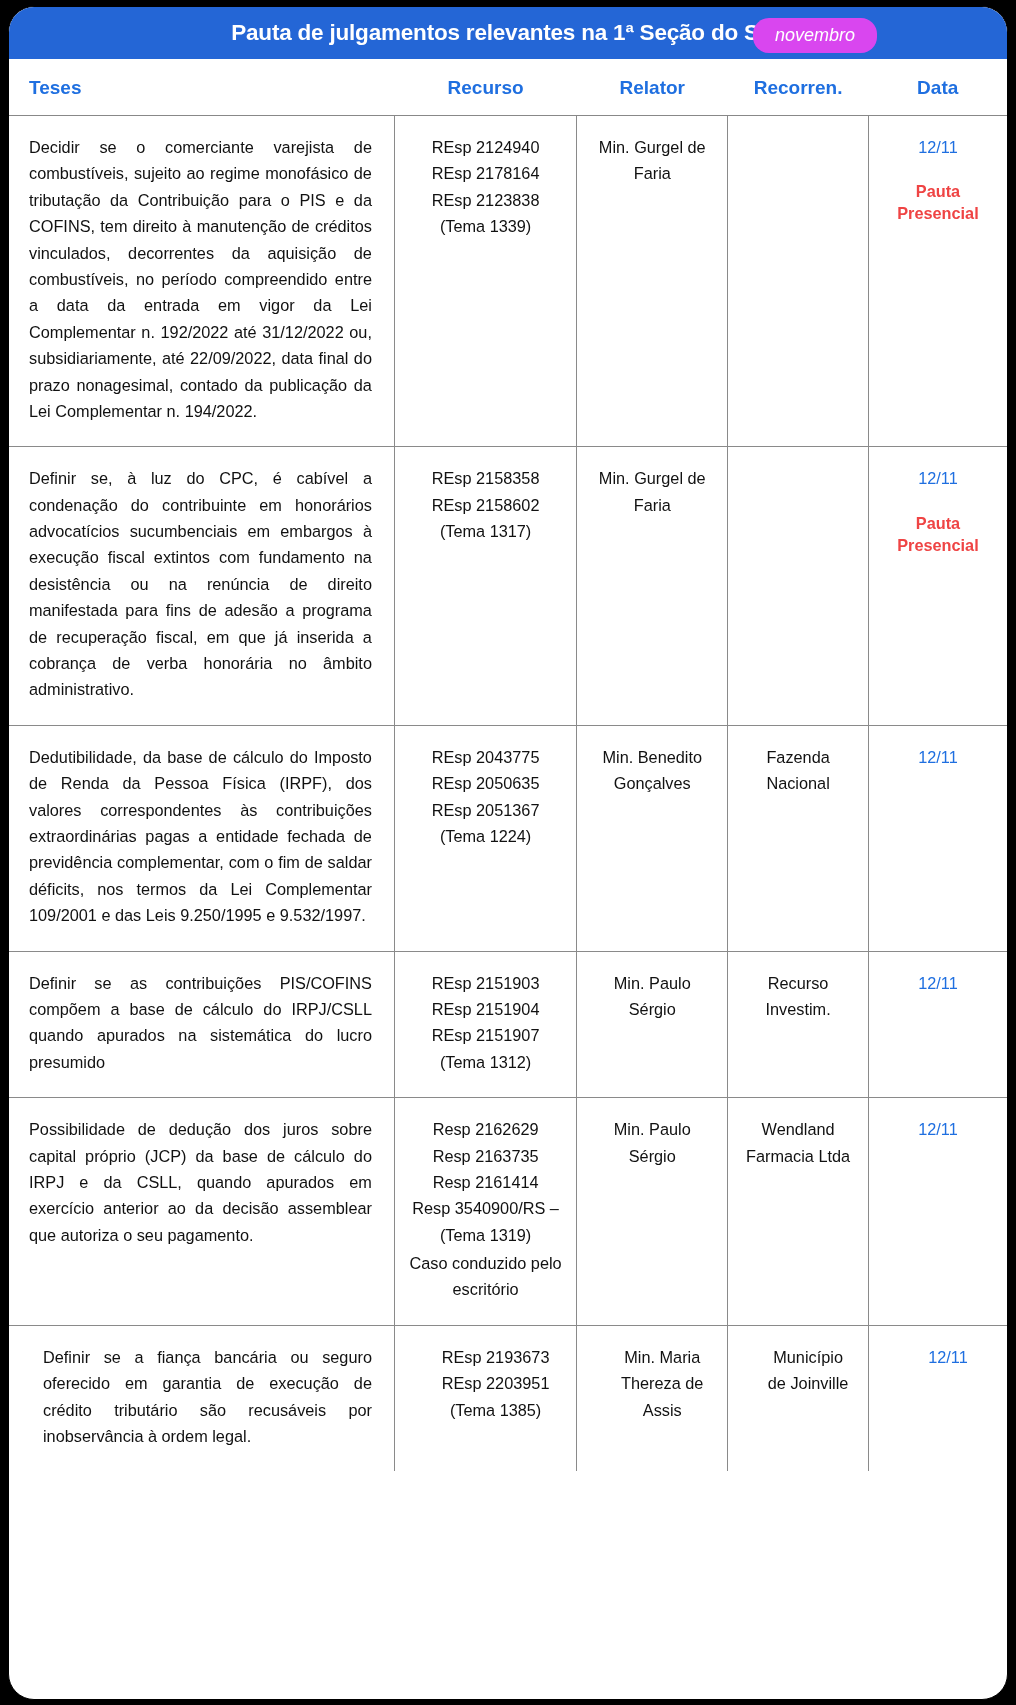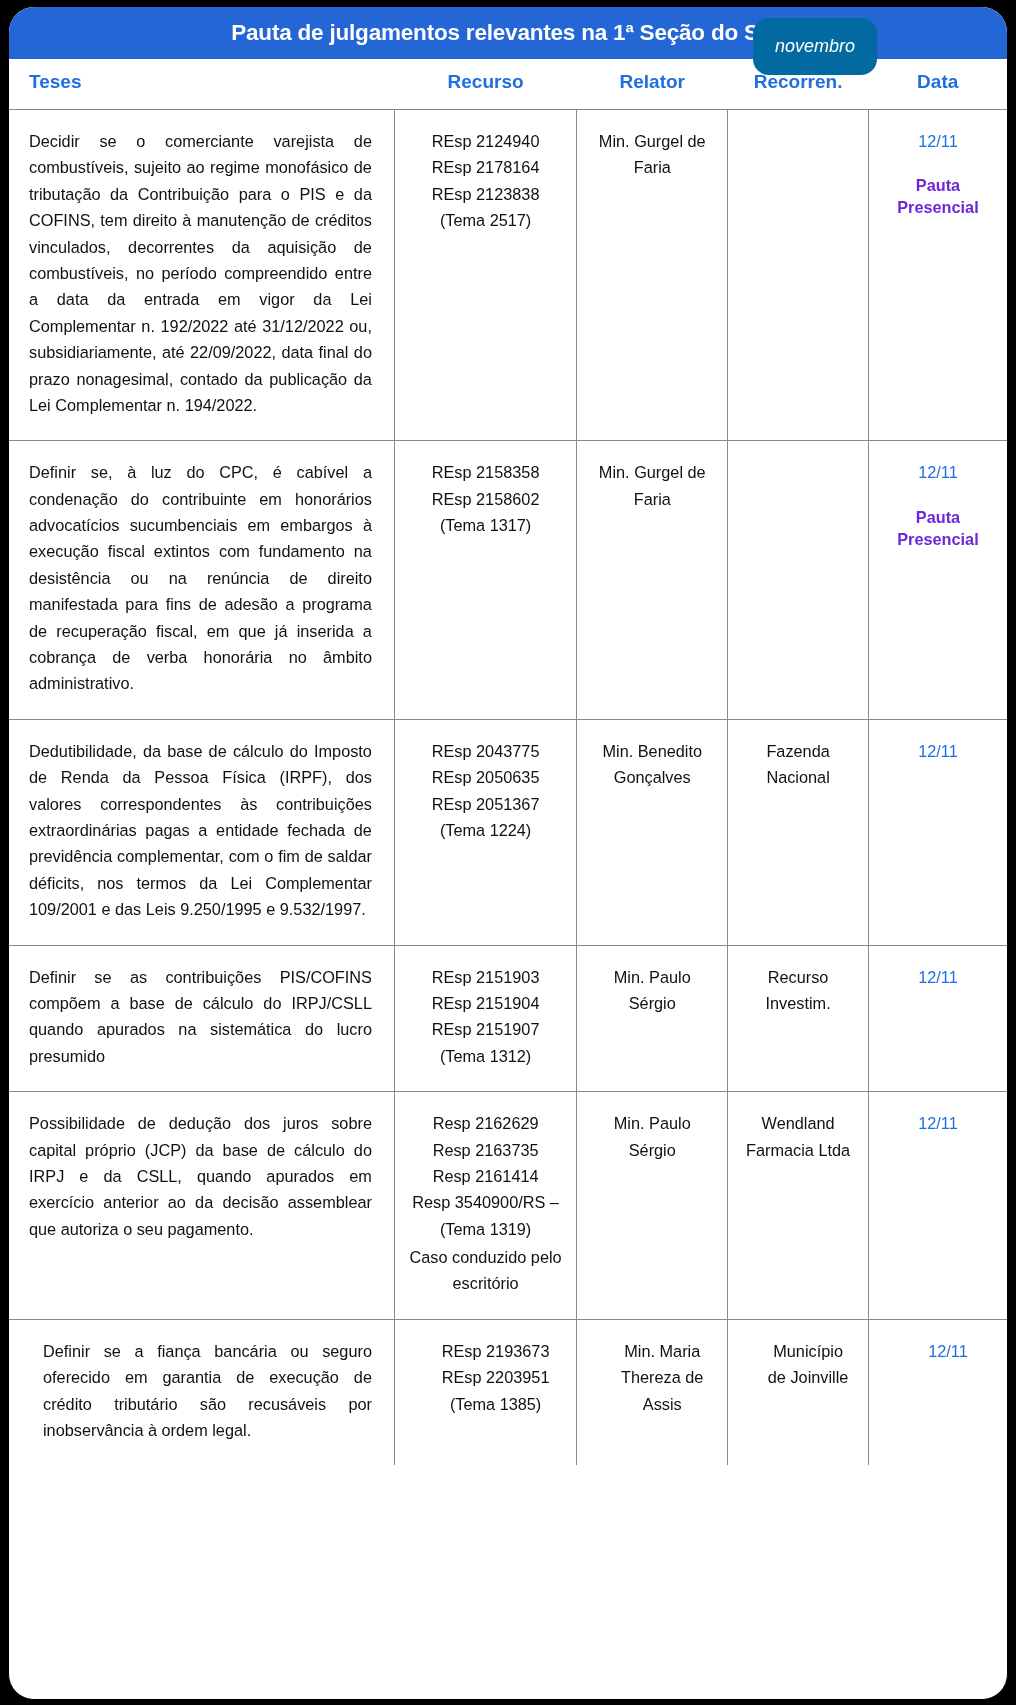--- a/index.html
+++ b/index.html
@@ -40,44 +40,44 @@
     color: #ffffff;
     font-size: 22.5px;
     font-weight: bold;
     letter-spacing: -0.2px;
     white-space: nowrap;
   }
   .month-pill {
     position: absolute;
     right: 130px;
     top: 11px;
-    background: #0369a1;
+    background: #d946ef;
     color: #ffffff;
     font-style: italic;
     font-size: 18px;
-    padding: 18px 22px;
+    padding: 7px 22px;
     border-radius: 16px;
     white-space: nowrap;
   }
   table {
     width: 100%;
     border-collapse: collapse;
     table-layout: fixed;
   }
   col.c-teses { width: 370px; }
   col.c-recurso { width: 175px; }
   col.c-relator { width: 145px; }
   col.c-recorren { width: 135px; }
   col.c-data { width: 133px; }
 
   thead th {
     color: #1f6fe0;
     font-size: 19px;
     font-weight: bold;
-    padding: 12px 10px 16px 10px;
+    padding: 18px 10px 16px 10px;
     border-bottom: 1.5px solid #888;
     vertical-align: middle;
     text-align: center;
   }
   thead th.left {
     text-align: left;
     padding-left: 20px;
   }
   tbody td {
     border-bottom: 1.5px solid #8a8a8a;
@@ -108,21 +108,21 @@
     font-weight: normal;
     margin-top: 2px;
   }
   td.data .date {
     color: #1f6fe0;
     display: block;
   }
   td.data .tag {
     display: block;
     font-weight: bold;
-    color: #6d28d9;
+    color: #ef4444;
     margin-top: 20px;
     line-height: 1.35;
   }
 </style>
 </head>
 <body>
 
 <div id="page">
   <div class="card">
 
@@ -148,21 +148,21 @@
           <th>Data</th>
         </tr>
       </thead>
       <tbody id="tbody">
           <tr>
             <td class="teses">Decidir se o comerciante varejista de combustíveis, sujeito ao regime monofásico de tributação da Contribuição para o PIS e da COFINS, tem direito à manutenção de créditos vinculados, decorrentes da aquisição de combustíveis, no período compreendido entre a data da entrada em vigor da Lei Complementar n. 192/2022 até 31/12/2022 ou, subsidiariamente, até 22/09/2022, data final do prazo nonagesimal, contado da publicação da Lei Complementar n. 194/2022.</td>
             <td class="recurso">
               <span class="rec-line">REsp 2124940</span>
               <span class="rec-line">REsp 2178164</span>
               <span class="rec-line">REsp 2123838</span>
-              <span class="rec-line">(Tema 2517)</span>
+              <span class="rec-line">(Tema 1339)</span>
             </td>
             <td class="relator">Min. Gurgel de Faria</td>
             <td class="recorren"></td>
             <td class="data">
               <span class="date">12/11</span>
               <span class="tag">Pauta Presencial</span>
             </td>
           </tr>
           <tr>
             <td class="teses">Definir se, à luz do CPC, é cabível a condenação do contribuinte em honorários advocatícios sucumbenciais em embargos à execução fiscal extintos com fundamento na desistência ou na renúncia de direito manifestada para fins de adesão a programa de recuperação fiscal, em que já inserida a cobrança de verba honorária no âmbito administrativo.</td>

